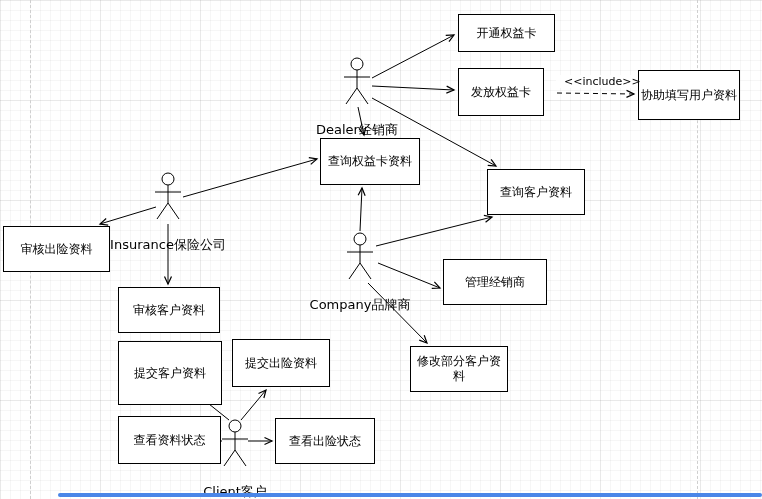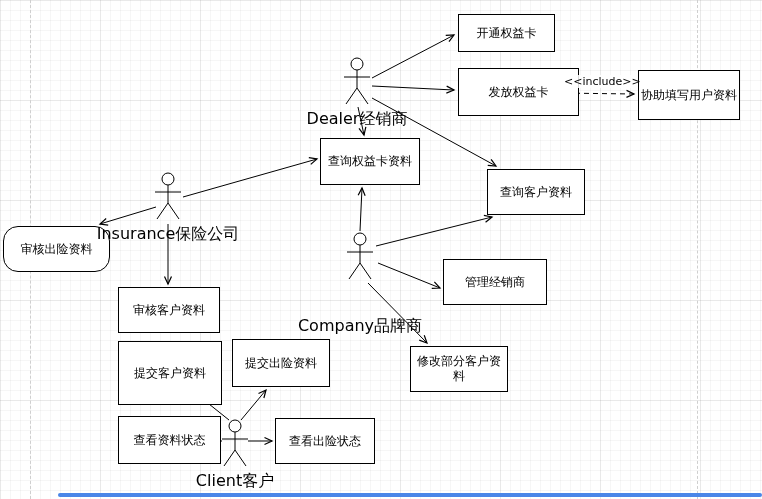--- a/index.html
+++ b/index.html
@@ -31,21 +31,21 @@
     display: flex; align-items: center; justify-content: center;
     text-align: center; font-size: 12px; color: #000;
     line-height: 1.25; padding: 2px; z-index: 2;
   }
   .actor {
     position: absolute; z-index: 2; width: 32px;
     display: flex; flex-direction: column; align-items: center;
   }
   .actor svg { display: block; }
   .actor-label {
-    font-size: 16px; color: #000; white-space: nowrap; margin-top: 2px;
+    font-size: 13px; color: #000; white-space: nowrap; margin-top: 14px;
     text-align: center;
   }
   .edge-label {
     position: absolute; z-index: 3; font-size: 11px; color: #000;
     background: rgba(255,255,255,0.85); text-align: center; padding: 0 8px;
     white-space: nowrap;
   }
   .h-scrollbar {
     position: absolute; left: 58px; right: 0; bottom: 2px; height: 4px;
     border-radius: 2px; z-index: 5;
@@ -79,33 +79,33 @@
       <line x1="229" y1="420" x2="194" y2="392" stroke="#000000" stroke-width="1" marker-end="url(#arrowhead)"></line>
       <line x1="241" y1="420" x2="266" y2="390" stroke="#000000" stroke-width="1" marker-end="url(#arrowhead)"></line>
       <line x1="222" y1="441" x2="198" y2="441" stroke="#000000" stroke-width="1" marker-end="url(#arrowhead)"></line>
       <line x1="248" y1="441" x2="272" y2="441" stroke="#000000" stroke-width="1" marker-end="url(#arrowhead)"></line>
     </svg>
 
   <div id="nodes-layer">
       <div class="usecase" style="left: 458px; top: 14px; width: 97px; height: 38px; background: rgb(255, 255, 255); border-color: rgb(0, 0, 0);">
         <span>开通权益卡</span>
       </div>
-      <div class="usecase" style="left: 458px; top: 68px; width: 121px; height: 48px; background: rgb(255, 255, 255); border-color: rgb(0, 0, 0);">
+      <div class="usecase" style="left: 458px; top: 68px; width: 86px; height: 48px; background: rgb(255, 255, 255); border-color: rgb(0, 0, 0);">
         <span>发放权益卡</span>
       </div>
       <div class="usecase" style="left: 638px; top: 70px; width: 102px; height: 50px; background: rgb(255, 255, 255); border-color: rgb(0, 0, 0); text-align: center;">
         <span>协助填写用户资料</span>
       </div>
       <div class="usecase" style="left: 320px; top: 138px; width: 100px; height: 47px; background: rgb(255, 255, 255); border-color: rgb(0, 0, 0);">
         <span>查询权益卡资料</span>
       </div>
       <div class="usecase" style="left: 487px; top: 169px; width: 98px; height: 46px; background: rgb(255, 255, 255); border-color: rgb(0, 0, 0);">
         <span>查询客户资料</span>
       </div>
-      <div class="usecase" style="left: 3px; top: 226px; width: 107px; height: 46px; background: rgb(255, 255, 255); border-color: rgb(0, 0, 0); border-radius: 15px;">
+      <div class="usecase" style="left: 3px; top: 226px; width: 107px; height: 46px; background: rgb(255, 255, 255); border-color: rgb(0, 0, 0);">
         <span>审核出险资料</span>
       </div>
       <div class="usecase" style="left: 118px; top: 287px; width: 102px; height: 46px; background: rgb(255, 255, 255); border-color: rgb(0, 0, 0);">
         <span>审核客户资料</span>
       </div>
       <div class="usecase" style="left: 443px; top: 259px; width: 104px; height: 46px; background: rgb(255, 255, 255); border-color: rgb(0, 0, 0);">
         <span>管理经销商</span>
       </div>
       <div class="usecase" style="left: 410px; top: 346px; width: 98px; height: 46px; background: rgb(255, 255, 255); border-color: rgb(0, 0, 0);">
         <span>修改部分客户资料</span>
@@ -135,21 +135,21 @@
       <div class="actor" style="left: 152px; top: 172px;">
         <svg width="32" height="50" viewBox="0 0 32 50">
           <circle cx="16" cy="7" r="6" fill="#ffffff" stroke="#000000" stroke-width="1"></circle>
           <line x1="16" y1="13" x2="16" y2="31" stroke="#000000" stroke-width="1"></line>
           <line x1="3" y1="20" x2="29" y2="20" stroke="#000000" stroke-width="1"></line>
           <line x1="16" y1="31" x2="5" y2="47" stroke="#000000" stroke-width="1"></line>
           <line x1="16" y1="31" x2="27" y2="47" stroke="#000000" stroke-width="1"></line>
         </svg>
         <div class="actor-label">Insurance保险公司</div>
       </div>
-      <div class="actor" style="left: 344px; top: 232px; gap: 32px;">
+      <div class="actor" style="left: 344px; top: 232px;">
         <svg width="32" height="50" viewBox="0 0 32 50">
           <circle cx="16" cy="7" r="6" fill="#ffffff" stroke="#000000" stroke-width="1"></circle>
           <line x1="16" y1="13" x2="16" y2="31" stroke="#000000" stroke-width="1"></line>
           <line x1="3" y1="20" x2="29" y2="20" stroke="#000000" stroke-width="1"></line>
           <line x1="16" y1="31" x2="5" y2="47" stroke="#000000" stroke-width="1"></line>
           <line x1="16" y1="31" x2="27" y2="47" stroke="#000000" stroke-width="1"></line>
         </svg>
         <div class="actor-label">Company品牌商</div>
       </div>
       <div class="actor" style="left: 219px; top: 419px;">

